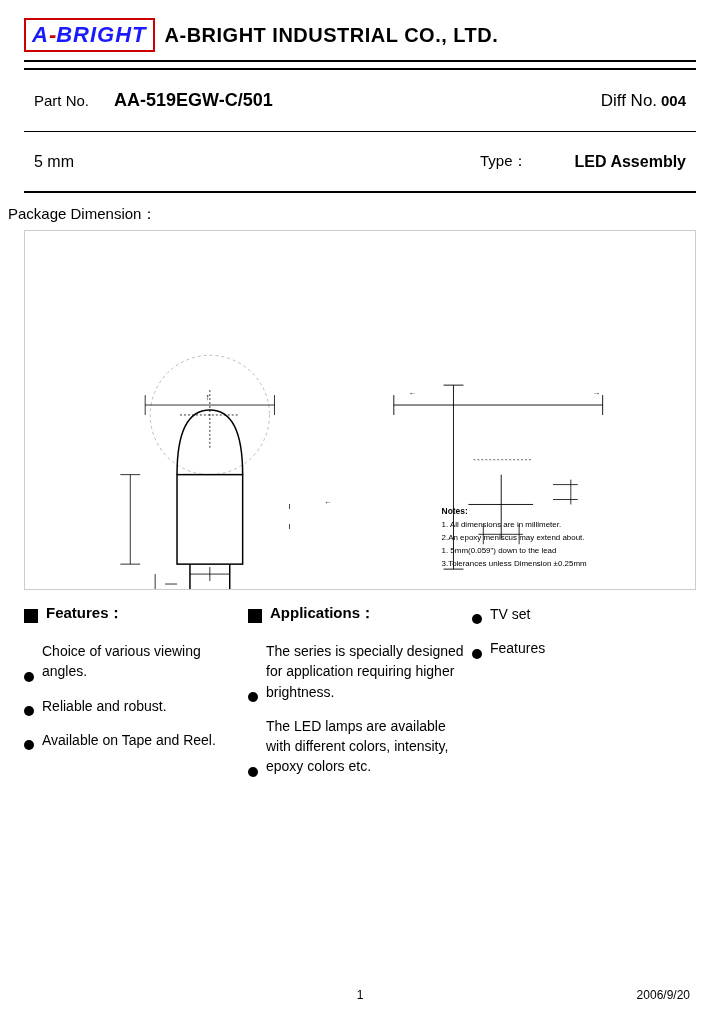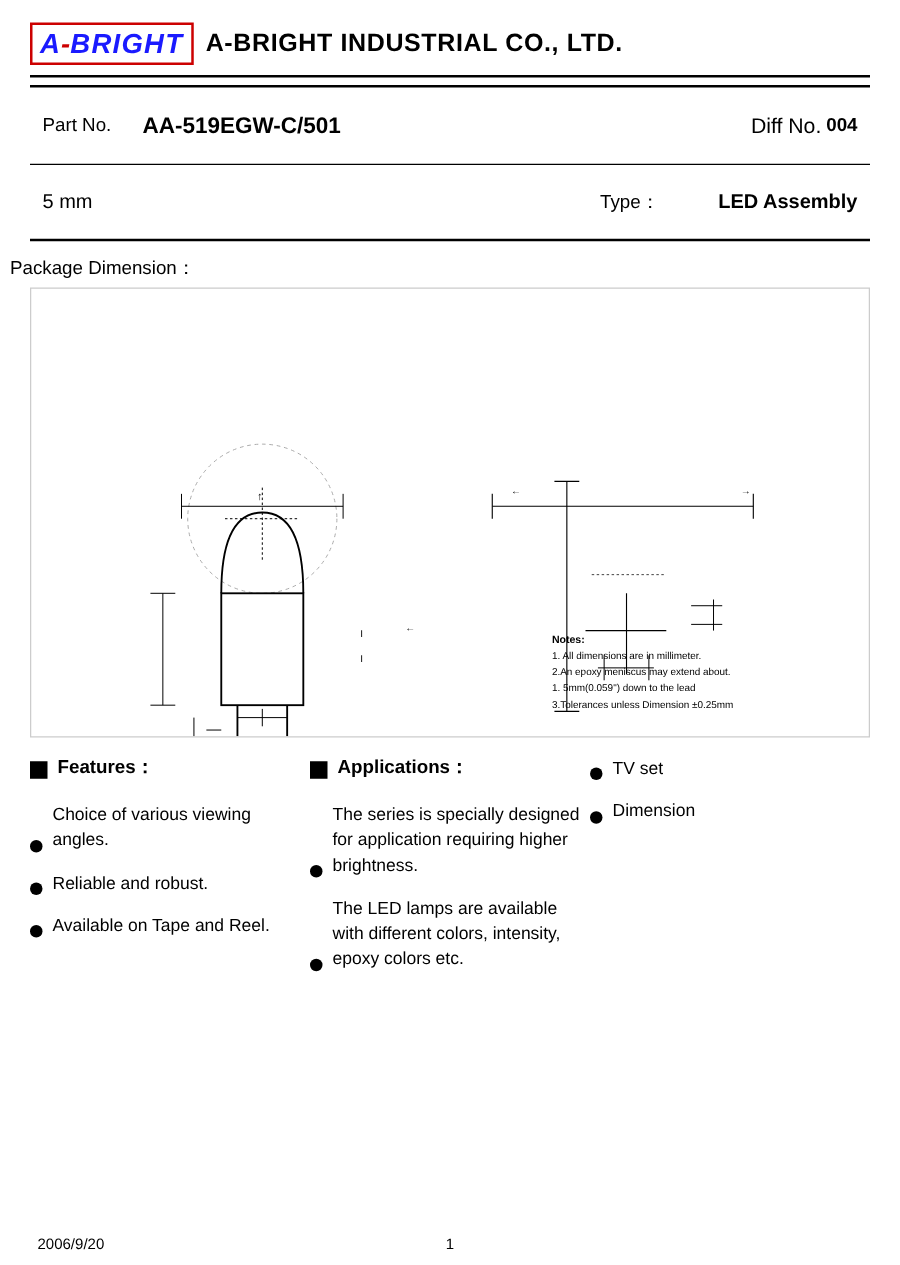--- a/index.html
+++ b/index.html
@@ -165,21 +165,21 @@
       padding-right: 8px;
     }
 
     
     .footer {
       position: absolute;
       bottom: 10px;
       left: 0;
       right: 0;
       display: flex;
-      justify-content: flex-start;
+      justify-content: flex-end;
       padding: 0 30px;
       font-size: 12px;
     }
     .footer-center {
       position: absolute;
       bottom: 10px;
       left: 50%;
       transform: translateX(-50%);
       font-size: 12px;
     }
@@ -315,21 +315,21 @@
     </div>
   </div>
 
   <div class="col-items">
     <div class="bullet-item">
       <span class="bullet-circle"></span>
       <span>TV set</span>
     </div>
     <div class="bullet-item">
       <span class="bullet-circle"></span>
-      <span>Dimension</span>
+      <span>Features</span>
     </div>
   </div>
 </div>
 
 <div class="footer">
   <span></span>
   <span>2006/9/20</span>
 </div>
 <div class="footer-center">1</div>
 

